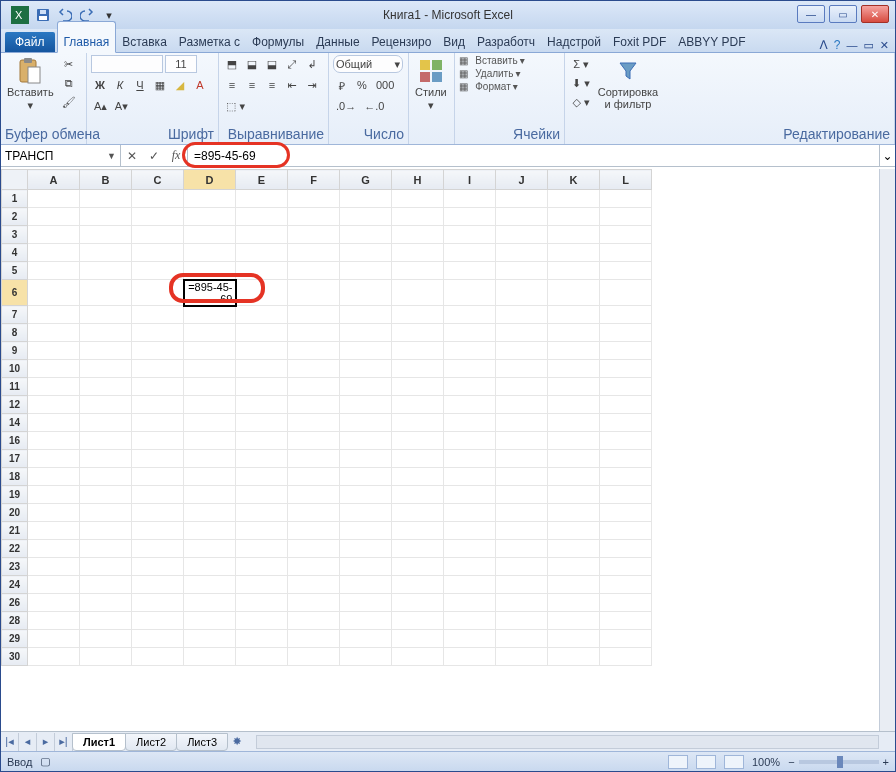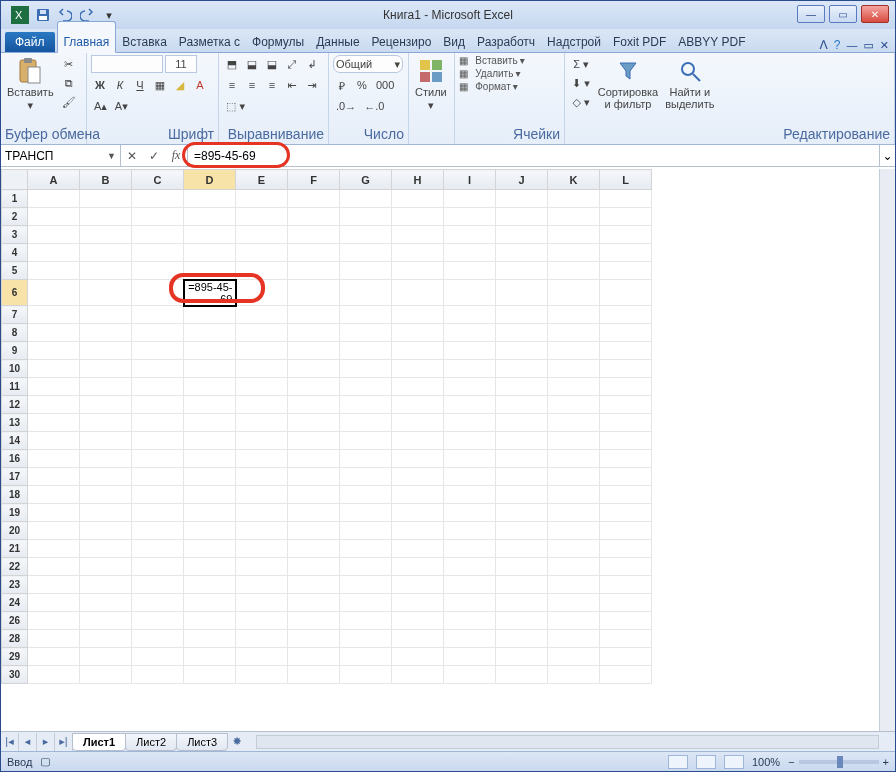--- a/index.html
+++ b/index.html
@@ -278,30 +278,20 @@
         </div>
         <div class="big">
           <span class="bigicon">
               <svg width="24" height="24">
                 <path d="M4 4h16L14 12v8l-4-3v-5z" fill="#6a9cc4" stroke="#3b6db5"></path>
               </svg>
             </span>
           <span style="white-space:pre;text-align:center;">Сортировка
 и фильтр</span>
         </div>
-        <div class="big">
-          <span class="bigicon">
-              <svg width="24" height="24">
-                <circle cx="10" cy="10" r="6" fill="none" stroke="#3b6db5" stroke-width="2"></circle>
-                <line x1="15" y1="15" x2="22" y2="22" stroke="#3b6db5" stroke-width="2"></line>
-              </svg>
-            </span>
-          <span style="white-space:pre;text-align:center;">Найти и
-выделить</span>
-        </div>
       </div>
       <div class="group-label">Редактирование</div>
     </div>
   </div>
 
   <div class="fbar">
     <div class="namebox">
       <span>ТРАНСП</span>
       <span class="dd">▼</span>
     </div>
@@ -510,35 +500,20 @@
               <td class="cell"></td>
               <td class="cell"></td>
               <td class="cell"></td>
               <td class="cell"></td>
               <td class="cell"></td>
               <td class="cell"></td>
               <td class="cell"></td>
               <td class="cell"></td>
             </tr>
             <tr>
-              <th class="rowh">13</th>
-              <td class="cell"></td>
-              <td class="cell"></td>
-              <td class="cell"></td>
-              <td class="cell"></td>
-              <td class="cell"></td>
-              <td class="cell"></td>
-              <td class="cell"></td>
-              <td class="cell"></td>
-              <td class="cell"></td>
-              <td class="cell"></td>
-              <td class="cell"></td>
-              <td class="cell"></td>
-            </tr>
-            <tr>
               <th class="rowh">14</th>
               <td class="cell"></td>
               <td class="cell"></td>
               <td class="cell"></td>
               <td class="cell"></td>
               <td class="cell"></td>
               <td class="cell"></td>
               <td class="cell"></td>
               <td class="cell"></td>
               <td class="cell"></td>

